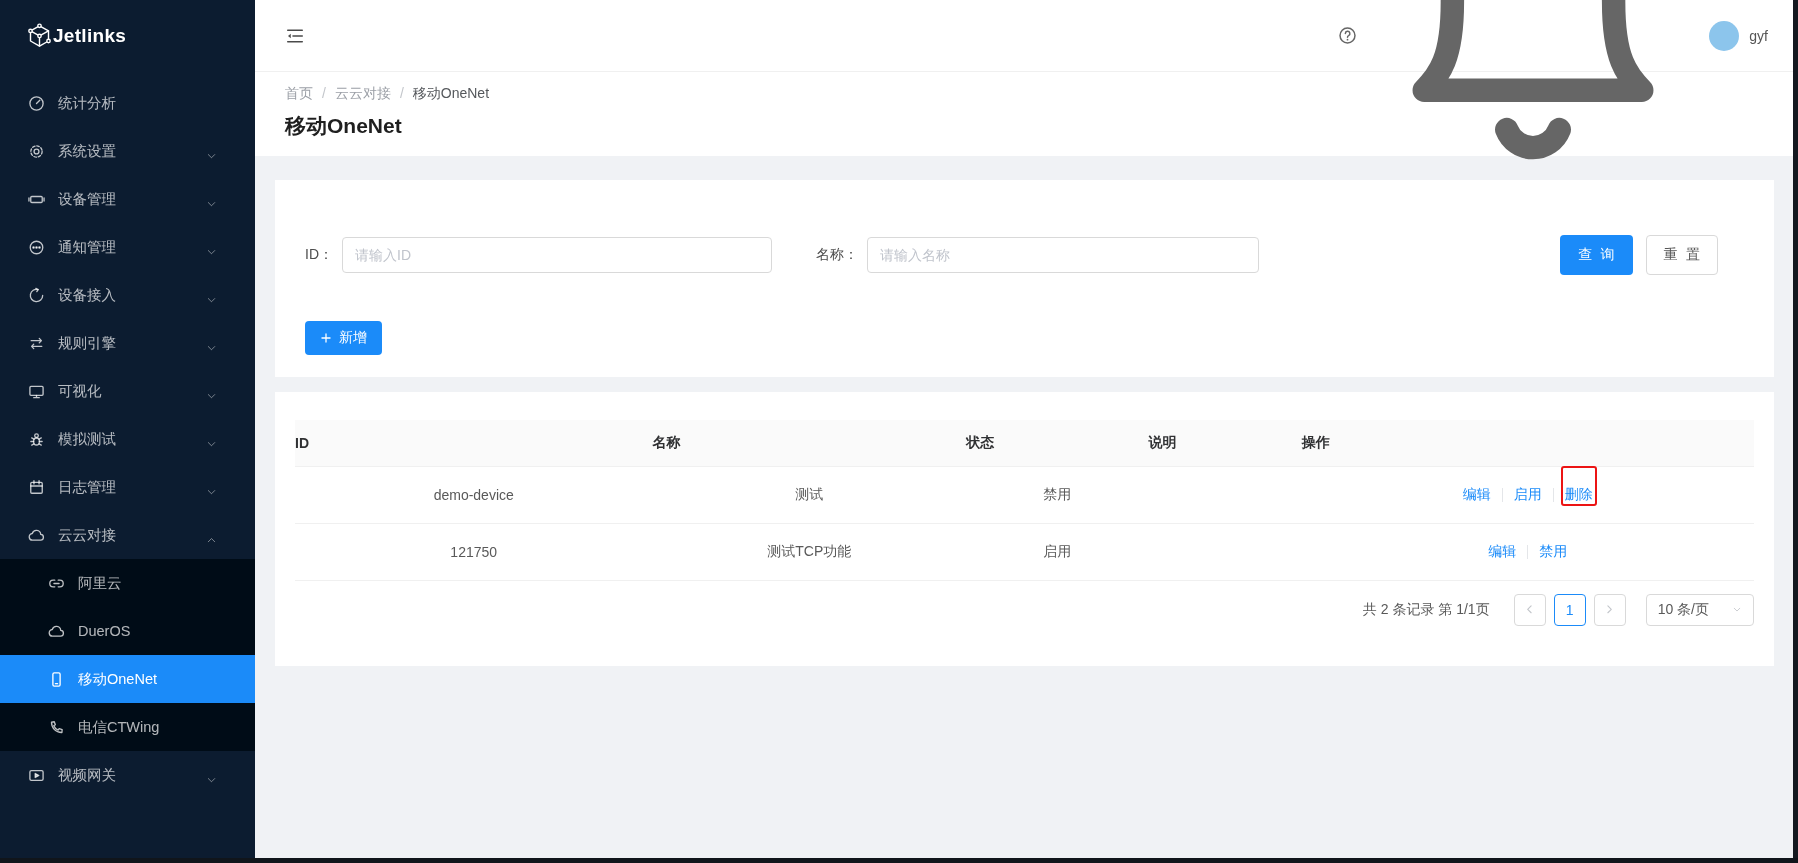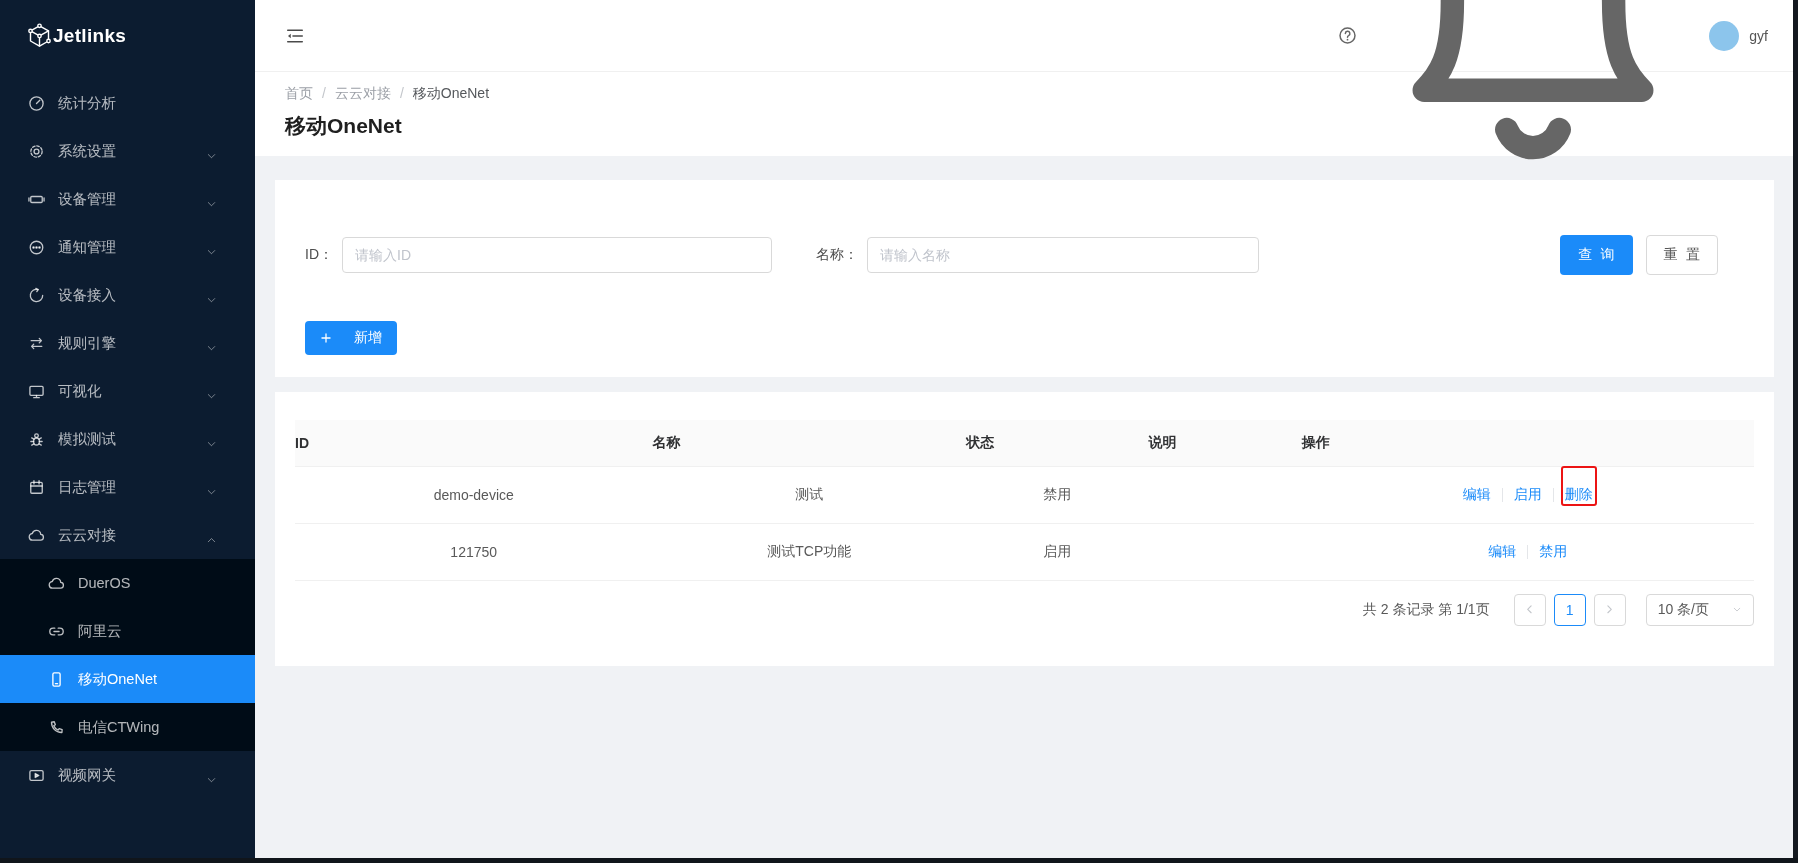--- a/index.html
+++ b/index.html
@@ -60,21 +60,21 @@
   .form-label{color:#4d4d4d;margin-right:9px;white-space:nowrap}
   .name-label{margin-left:44px}
   .text-input{height:36px;border:1px solid var(--border);border-radius:4px;padding:0 12px;font-size:14px;color:#333;outline:none;font-family:inherit}
   .text-input::placeholder{color:#c0c4cc}
   .id-input{width:430px}
   .name-input{width:392px}
   .form-btns{margin-left:auto;display:flex;gap:13px}
   .btn{height:40px;border-radius:4px;font-size:14px;padding:0 17px;border:1px solid transparent;cursor:pointer;font-family:Liberation Mono, monospace;white-space:nowrap}
   .btn-primary{background:var(--accent);color:#fff}
   .btn-default{background:#fff;border-color:var(--border);color:#555}
-  .add-btn{margin-top:46px;height:34px;padding:0 15px;display:inline-flex;align-items:center;gap:22px;background:var(--accent);color:#fff;border:none;border-radius:4px;font-size:14px;cursor:pointer;font-family:inherit}
+  .add-btn{margin-top:46px;height:34px;padding:0 15px;display:inline-flex;align-items:center;gap:7px;background:var(--accent);color:#fff;border:none;border-radius:4px;font-size:14px;cursor:pointer;font-family:inherit}
   .plus-icon{width:12px;height:12px;display:inline-flex}
 
   
   .table-card{margin-top:15px;padding:28px 20px 40px}
   table{width:100%;border-collapse:collapse;font-size:14px;table-layout:fixed}
   thead th{background:#fafafa;height:46px;font-weight:600;color:#303133;text-align:left;border-bottom:1px solid var(--line)}
   tbody td{height:57px;text-align:center;color:#595959;border-bottom:1px solid var(--line)}
   .action-link{color:var(--accent);text-decoration:none;cursor:pointer}
   .action-divider{display:inline-block;width:1px;height:14px;background:#e4e6e9;margin:0 11px;vertical-align:middle}
   .annotated{position:relative;display:inline-block}
@@ -227,32 +227,32 @@
           </span>
           <span class="mi-label">云云对接</span>
           <span class="mi-chevron"><svg viewBox="0 0 12 10" width="100%" height="100%" fill="none" stroke="currentColor" stroke-width="1.25" stroke-linecap="round" stroke-linejoin="round">
               <path d="M2 7.2l4-4 4 4"></path>
             </svg></span>
         </div>
         <div class="submenu">
           <div class="menu-item sub">
             <span class="mi-icon">
               <svg viewBox="0 0 16 16" width="100%" height="100%" fill="none" stroke="currentColor" stroke-width="1.25" stroke-linecap="round" stroke-linejoin="round">
+                <path d="M6.4 4.9H4.8a3.1 3.1 0 0 0 0 6.2h1.6M9.6 4.9h1.6a3.1 3.1 0 0 1 0 6.2H9.6M5.6 8h4.8"></path>
+              </svg>
+            </span>
+            <span class="mi-label">阿里云</span>
+          </div>
+          <div class="menu-item sub">
+            <span class="mi-icon">
+              <svg viewBox="0 0 16 16" width="100%" height="100%" fill="none" stroke="currentColor" stroke-width="1.25" stroke-linecap="round" stroke-linejoin="round">
                 <path d="M4.6 12.4h7a2.7 2.7 0 0 0 .4-5.4 4.1 4.1 0 0 0-8-.9 2.9 2.9 0 0 0 .6 6.3Z"></path>
               </svg>
             </span>
             <span class="mi-label">DuerOS</span>
-          </div>
-          <div class="menu-item sub">
-            <span class="mi-icon">
-              <svg viewBox="0 0 16 16" width="100%" height="100%" fill="none" stroke="currentColor" stroke-width="1.25" stroke-linecap="round" stroke-linejoin="round">
-                <path d="M6.4 4.9H4.8a3.1 3.1 0 0 0 0 6.2h1.6M9.6 4.9h1.6a3.1 3.1 0 0 1 0 6.2H9.6M5.6 8h4.8"></path>
-              </svg>
-            </span>
-            <span class="mi-label">阿里云</span>
           </div>
           <div class="menu-item sub active">
             <span class="mi-icon">
               <svg viewBox="0 0 16 16" width="100%" height="100%" fill="none" stroke="currentColor" stroke-width="1.25" stroke-linecap="round" stroke-linejoin="round">
                 <rect x="4.6" y="1.8" width="6.8" height="12.4" rx="1.3"></rect>
                 <path d="M7 11.9h2"></path>
               </svg>
             </span>
             <span class="mi-label">移动OneNet</span>
           </div>

